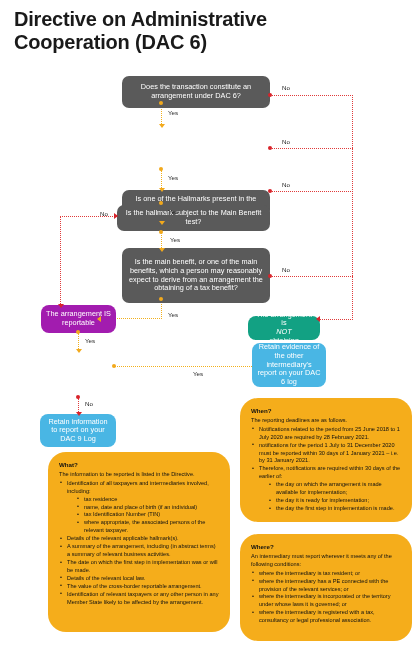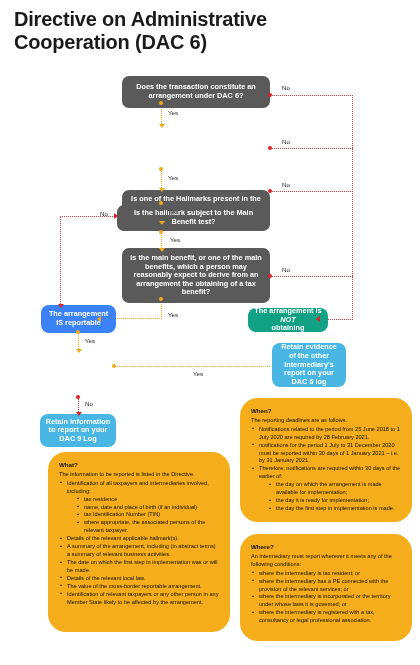--- a/index.html
+++ b/index.html
@@ -27,30 +27,30 @@
 
   
   .node{
     position:absolute;
     box-sizing:border-box;
     display:flex;
     align-items:center;
     justify-content:center;
     text-align:center;
     color:#ffffff;
-    font-weight:bold;
+    font-weight:normal;
     border-radius:7px;
     padding:3px 5px;
     line-height:1.18;
     z-index:3;
   }
   .node span{display:block;width:100%;}
 
   .n-grey{background:#5a5a5a;font-size:7.3px;}
-  .n-red{background:#3b82f6;font-size:7.3px;border-radius:8px;}
+  .n-red{background:#a21caf;font-size:7.3px;border-radius:8px;}
   .n-teal{background:#12a183;font-size:7.3px;border-radius:8px;}
   .n-blue{background:#49b6e4;font-size:7.3px;border-radius:8px;}
 
   
   .panel{
     position:absolute;
     box-sizing:border-box;
     background:#f5ad1b;
     border-radius:18px;
     color:#111;
@@ -228,26 +228,26 @@
   </div>
 
   <div class="node n-grey" style="left:117px; top:205px; width:153px; height:26px;">
     <span>Is the hallmark subject to the Main Benefit test?</span>
   </div>
 
   <div class="node n-red" style="left:41px; top:305px; width:75px; height:28px;">
     <span>The arrangement IS reportable</span>
   </div>
 
-  <div class="node n-teal" style="left:248px; top:308px; width:80px; height:24px;">
+  <div class="node n-teal" style="left:248px; top:316px; width:72px; height:24px;">
     <span><span>The arrangement is </span><em>NOT</em><span> obtaining</span></span>
   </div>
 
 
-  <div class="node n-blue" style="left:272px; top:343px; width:74px; height:44px;">
+  <div class="node n-blue" style="left:252px; top:343px; width:74px; height:44px;">
     <span>Retain evidence of the other intermediary's report on your DAC 6 log</span>
   </div>
 
   <div class="node n-blue" style="left:40px; top:414px; width:76px; height:33px;">
     <span>Retain information to report on your DAC 9 Log</span>
   </div>
 
   <div class="panel" style="left:240px; top:398px; width:172px; height:124px;">
     <h4>When?</h4>
     <p>The reporting deadlines are as follows.</p>

